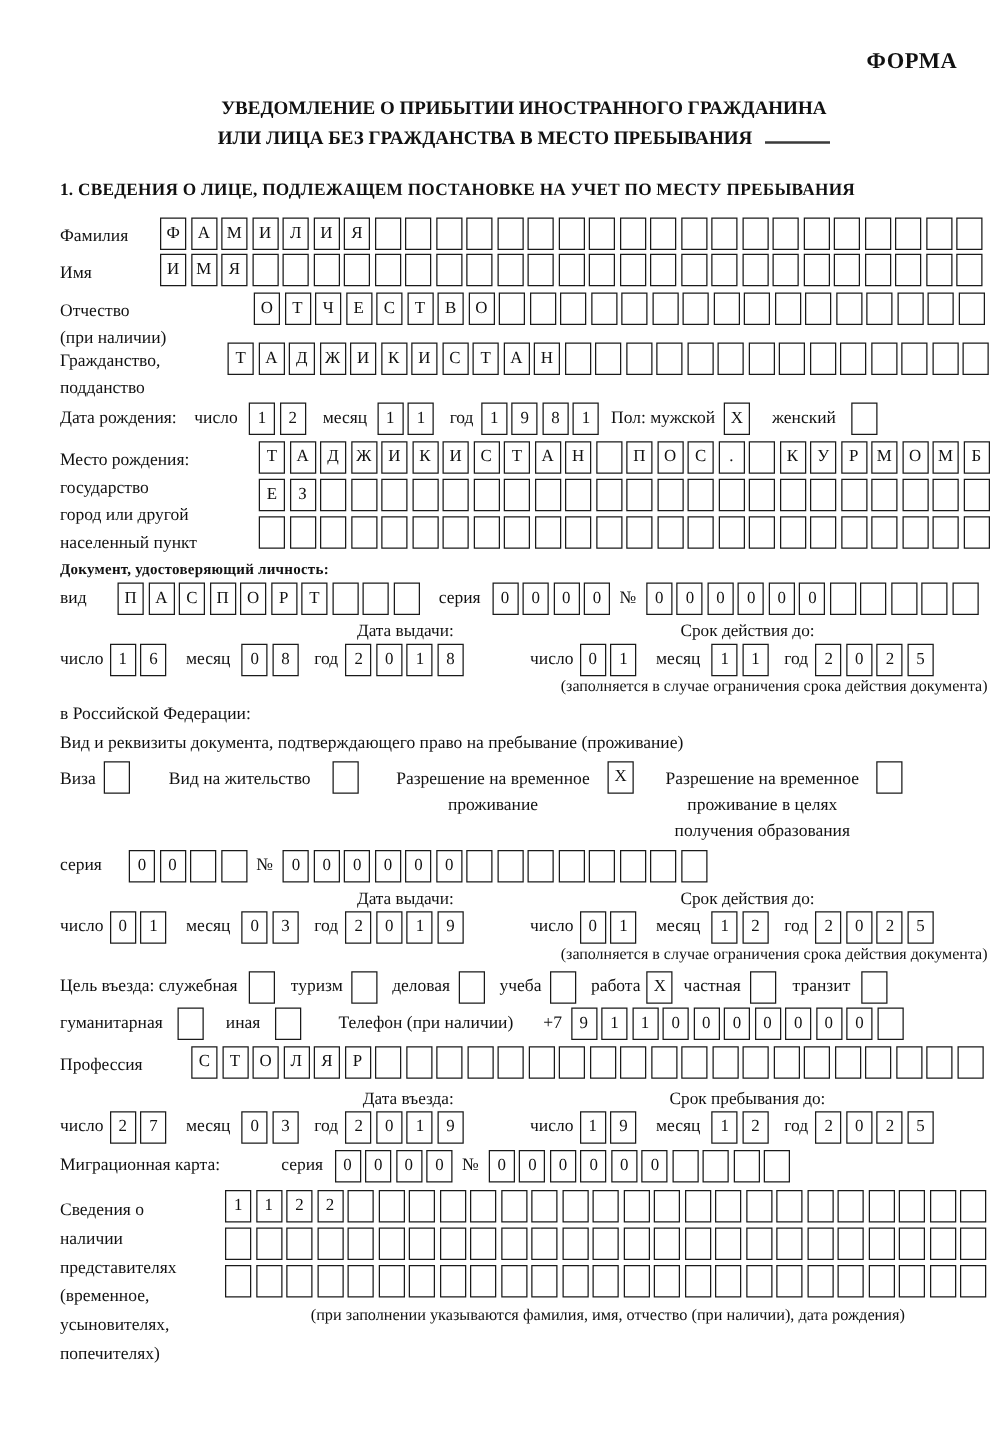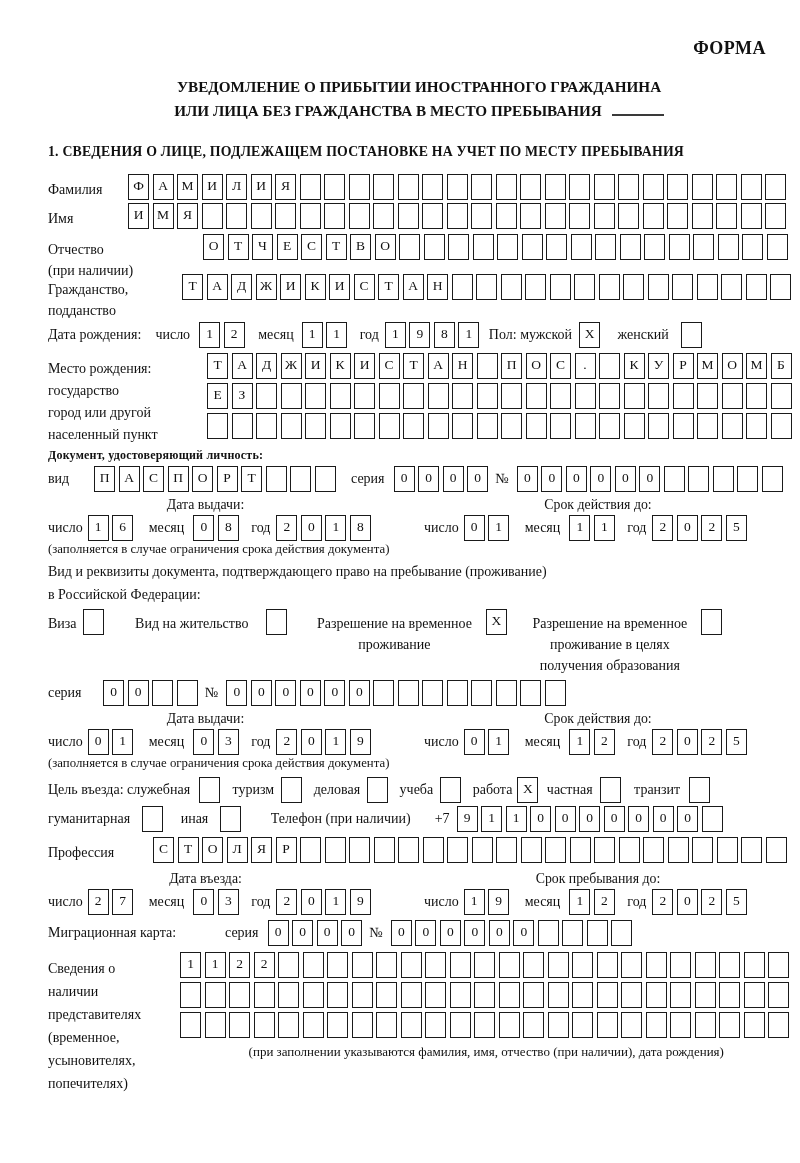--- a/index.html
+++ b/index.html
@@ -16,23 +16,23 @@
   .lbl{flex-shrink:0;padding-top:5px;line-height:21px;}
   .ilbl{flex-shrink:0;padding-top:5px;white-space:nowrap;}
   .cells{white-space:nowrap;flex-shrink:0;line-height:0;}
   .cb{display:inline-block;box-sizing:border-box;width:21px;height:26px;border:1.8px solid #1a1a1a;
       margin-right:3.5px;text-align:center;font-size:13.5px;line-height:22px;vertical-align:top;background:#fff;}
   .stack>div{margin-bottom:4px;}
   .dates2{display:flex;margin-top:5px;}
   .dcol1{width:358px;flex-shrink:0;}
   .dcol2{flex:1;}
   .dhead{text-align:center;font-size:13.8px;margin-bottom:2px;}
-  .dcol1 .dhead{width:315px;}
+  .dcol1 .dhead{width:315px;text-align:right;}
   .ds{display:flex;align-items:flex-start;}
-  .note{font-size:12.8px;text-align:left;margin-top:1px;}
+  .note{font-size:12.8px;text-align:right;margin-top:1px;}
   .ckrow{display:flex;align-items:flex-start;margin-top:6px;}
   .ckgroup{display:flex;align-items:flex-start;}
   .cktext{text-align:center;line-height:21px;padding-top:4px;}
   .reps-note{font-size:13px;text-align:center;margin-top:6px;}
 </style>
 </head>
 <body>
 
 <div class="page">
 
@@ -131,22 +131,22 @@
         <div class="cells"><span class="cb">0</span><span class="cb">1</span></div>
         <div class="ilbl" style="margin:0 9px 0 12px">месяц</div>
         <div class="cells"><span class="cb">1</span><span class="cb">1</span></div>
         <div class="ilbl" style="margin:0 6px 0 9px">год</div>
         <div class="cells"><span class="cb">2</span><span class="cb">0</span><span class="cb">2</span><span class="cb">5</span></div>
       </div>
     </div>
   </div>
   <div class="note">(заполняется в случае ограничения срока действия документа)</div>
 
+  <div style="margin-top:7px">в Российской Федерации:</div>
   <div style="margin-top:7px">Вид и реквизиты документа, подтверждающего право на пребывание (проживание)</div>
-  <div style="margin-top:7px">в Российской Федерации:</div>
 
   <div class="ckrow">
     <div class="ckgroup">
       <div class="cktext">Виза</div>
       <div class="cells" style="margin-left:6px"><span class="cb">&nbsp;</span></div>
     </div>
     <div class="ckgroup" style="margin-left:28px">
       <div class="cktext">Вид на жительство</div>
       <div class="cells" style="margin-left:18px"><span class="cb">&nbsp;</span></div>
     </div>

